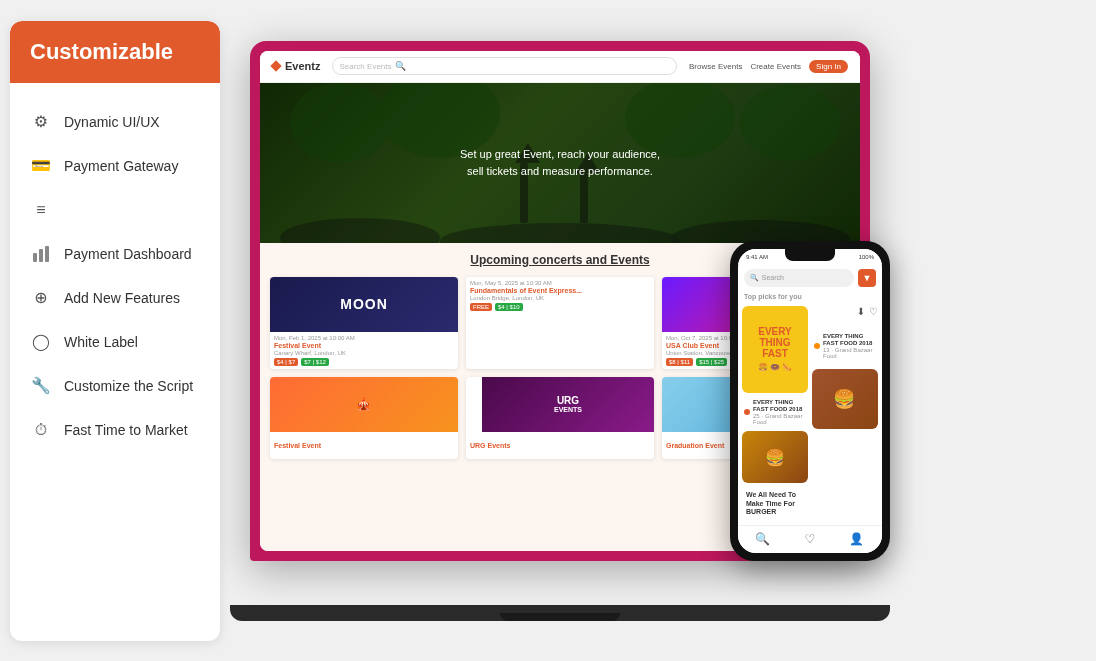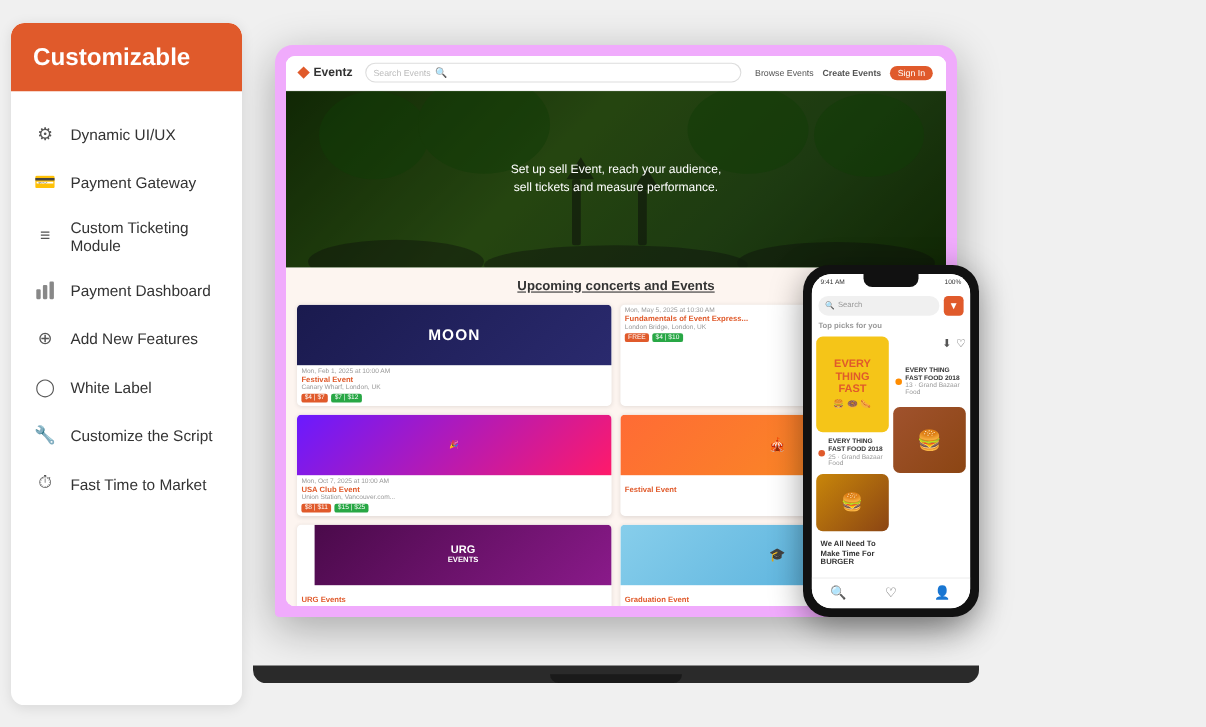--- a/index.html
+++ b/index.html
@@ -96,21 +96,21 @@
       height: 580px;
       flex-shrink: 0;
     }
 
     .laptop-body {
       position: absolute;
       top: 0;
       left: 0;
       width: 620px;
       height: 520px;
-      background: #f0abfc;
+      background: #be185d;
       border-radius: 16px 16px 4px 4px;
       padding: 10px;
       box-shadow: 0 10px 40px rgba(0,0,0,0.3);
     }
 
     .laptop-screen {
       width: 100%;
       height: 100%;
       background: #fff;
       border-radius: 8px;
@@ -245,21 +245,21 @@
       text-align: center;
       font-size: 12px;
       font-weight: 600;
       color: #333;
       margin-bottom: 10px;
       text-decoration: underline;
     }
 
     .events-grid {
       display: grid;
-      grid-template-columns: repeat(2, 1fr);
+      grid-template-columns: repeat(3, 1fr);
       gap: 8px;
     }
 
     .event-card {
       background: #fff;
       border-radius: 4px;
       overflow: hidden;
       box-shadow: 0 1px 4px rgba(0,0,0,0.1);
     }
 
@@ -500,21 +500,20 @@
       <span class="panel-item-label">Dynamic UI/UX</span>
     </div>
 
     <div class="panel-item">
       <span class="panel-item-icon">💳</span>
       <span class="panel-item-label">Payment Gateway</span>
     </div>
 
     <div class="panel-item">
       <span class="panel-item-icon">≡</span>
-      <span class="panel-item-label">Custom Ticketing Module</span>
     </div>
 
     <div class="panel-item">
       <span class="panel-item-icon">
         <svg width="18" height="18" viewBox="0 0 18 18" fill="none">
           <rect x="1" y="8" width="4" height="9" fill="#888" rx="1"></rect>
           <rect x="7" y="4" width="4" height="13" fill="#888" rx="1"></rect>
           <rect x="13" y="1" width="4" height="16" fill="#888" rx="1"></rect>
         </svg>
       </span>
@@ -555,21 +554,21 @@
           <div class="site-logo">
             <span class="logo-diamond"></span>
             <span>Eventz</span>
           </div>
           <div class="site-search">
             <span style="font-size:8px;color:#bbb;">Search Events</span>
             <span style="margin-left:4px;font-size:9px;color:#999;">🔍</span>
           </div>
           <div class="nav-links">
             <span style="cursor:pointer;">Browse Events</span>
-            <span style="cursor:pointer;font-weight:bold;">Create Events</span>
+            <span style="cursor:pointer;">Create Events</span>
             <span class="nav-sign-in">Sign In</span>
           </div>
         </div>
 
         <div class="hero-section">
           <div class="hero-bg">
 
             <svg width="100%" height="100%" viewBox="0 0 600 160" preserveAspectRatio="xMidYMid slice" style="position:absolute;top:0;left:0;opacity:0.5">
 
               <ellipse cx="80" cy="40" rx="50" ry="40" fill="#1a5c0a"></ellipse>
@@ -582,21 +581,21 @@
               <polygon points="255,80 268,60 280,80" fill="#111"></polygon>
               <polygon points="315,90 328,70 340,90" fill="#111"></polygon>
 
               <ellipse cx="100" cy="155" rx="80" ry="20" fill="#111" opacity="0.8"></ellipse>
               <ellipse cx="300" cy="158" rx="120" ry="18" fill="#111" opacity="0.8"></ellipse>
               <ellipse cx="500" cy="156" rx="90" ry="19" fill="#111" opacity="0.8"></ellipse>
             </svg>
           </div>
           <div class="hero-overlay"></div>
           <div class="hero-text">
-            <p>Set up sell Event, reach your audience,</p>
+            <p>Set up great Event, reach your audience,</p>
             <p>sell tickets and measure performance.</p>
           </div>
         </div>
 
         <div class="events-section">
           <div class="events-title">Upcoming concerts and Events</div>
           <div class="events-grid">
 
             <div class="event-card">
               <div class="event-card-img moon">

